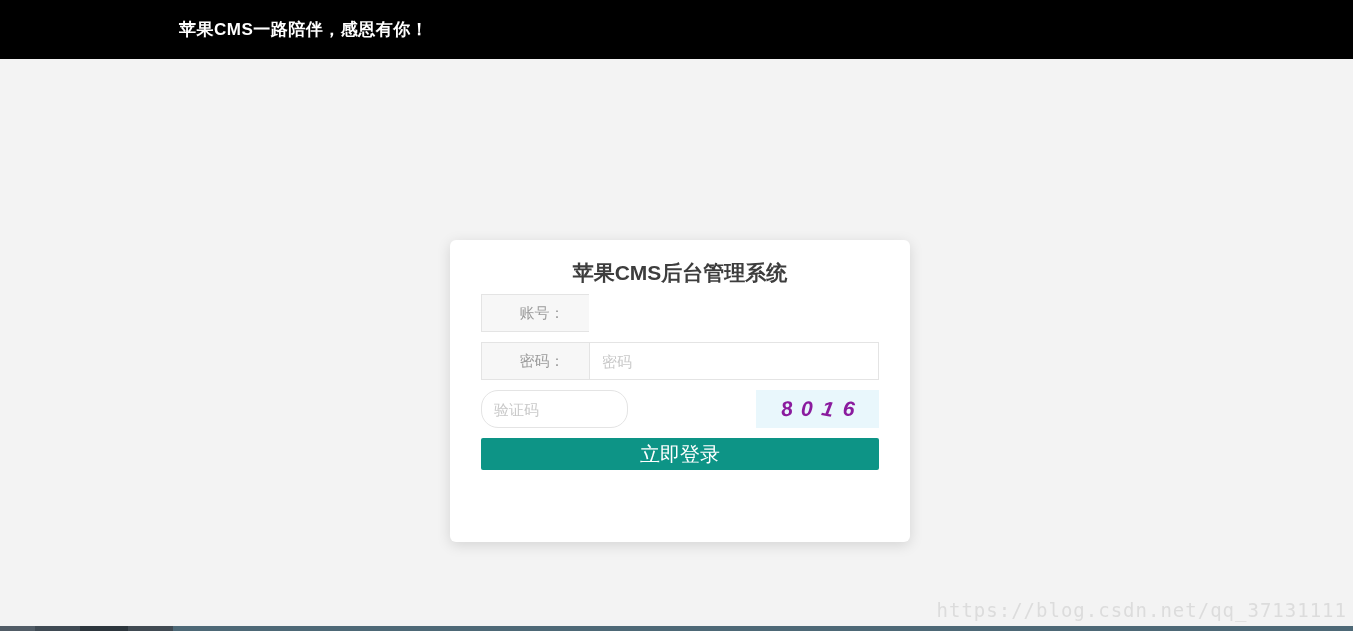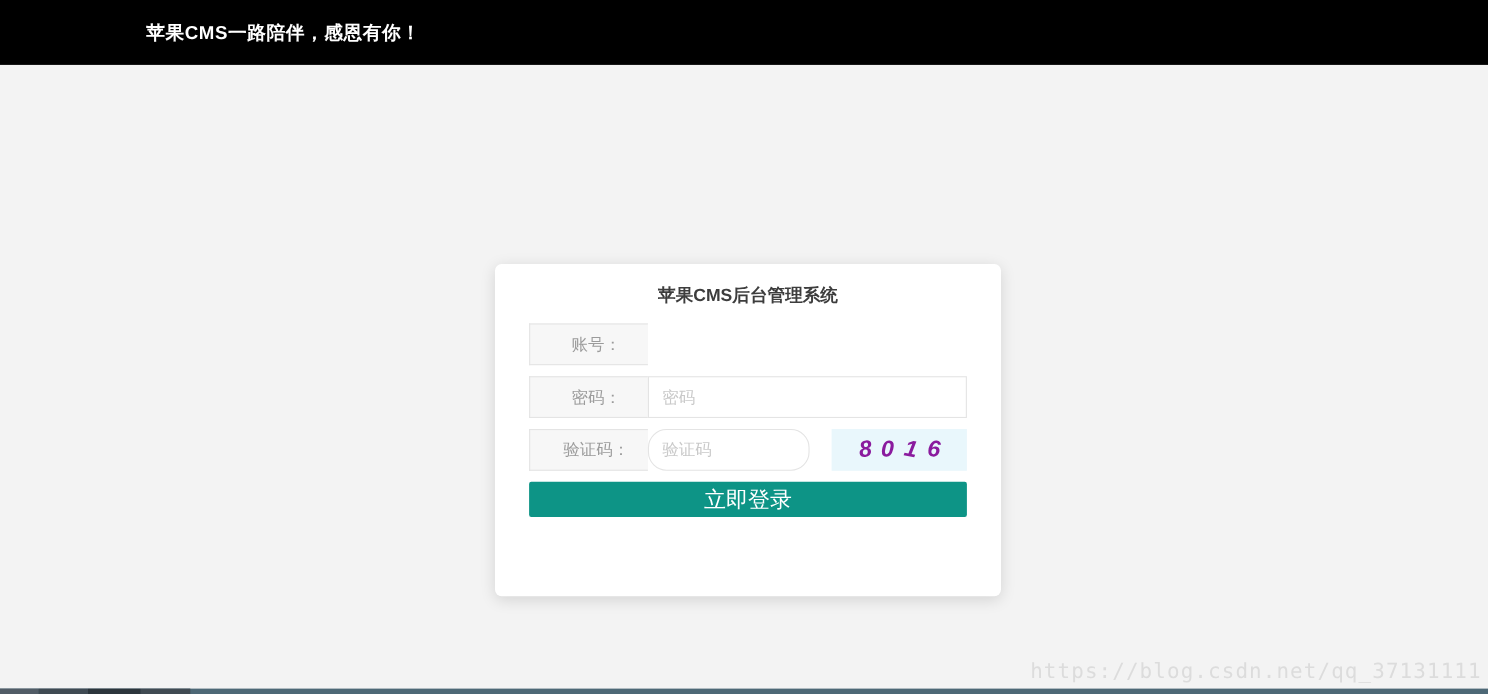--- a/index.html
+++ b/index.html
@@ -10,20 +10,21 @@
     background: var(--page-bg, #f3f3f3);
     font-family: "Liberation Sans", "DejaVu Sans", sans-serif;
   }
 
   
   .topbar {
     height: 59px;
     background: var(--topbar-bg, #000);
     display: flex;
     align-items: center;
+    padding-left: 46px;
   }
   .topbar-msg {
     margin-left: 133px;
     color: #fff;
     font-size: 17px;
     font-weight: bold;
     letter-spacing: 0.5px;
   }
 
   
@@ -35,21 +36,21 @@
     height: 302px;
     background: #fff;
     border-radius: 6px;
     box-shadow: 0 3px 14px rgba(0,0,0,0.13);
     padding: 0 31px;
   }
   .card-title {
     height: 54px;
     padding-top: 19px;
     text-align: center;
-    font-size: 16px;
+    font-size: 21px;
     color: #3d3d3d;
   }
   .form-row {
     display: flex;
     height: 38px;
     margin-bottom: 10px;
   }
   .field-label {
     width: 108px;
     flex: 0 0 108px;
@@ -151,21 +152,20 @@
   <div class="form-row">
     <div class="field-label">账号：</div>
   </div>
 
   <div class="form-row">
     <div class="field-label">密码：</div>
     <input class="field-input" type="password" placeholder="密码" style="">
   </div>
 
   <div class="form-row">
-    <div class="field-label">验证码：</div>
     <input class="field-input captcha-input" type="text" placeholder="验证码" style="">
     <div class="captcha-img">
         <span style="transform: rotate(-6deg);">8</span>
         <span style="transform: rotate(2deg);">0</span>
         <span style="transform: rotate(10deg);">1</span>
         <span style="transform: rotate(6deg);">6</span>
       </div>
   </div>
 
   <button class="login-btn">立即登录</button>

